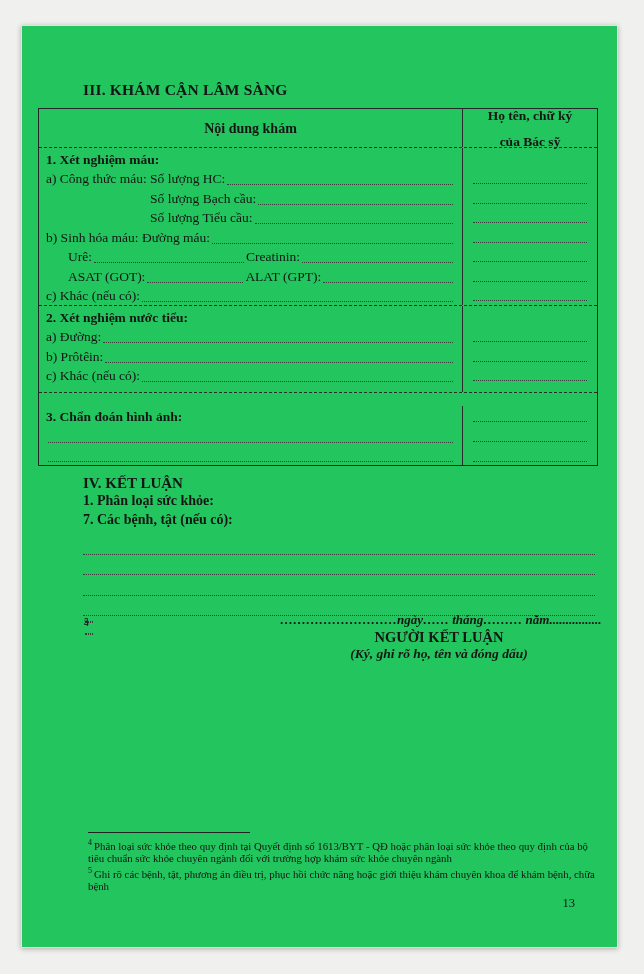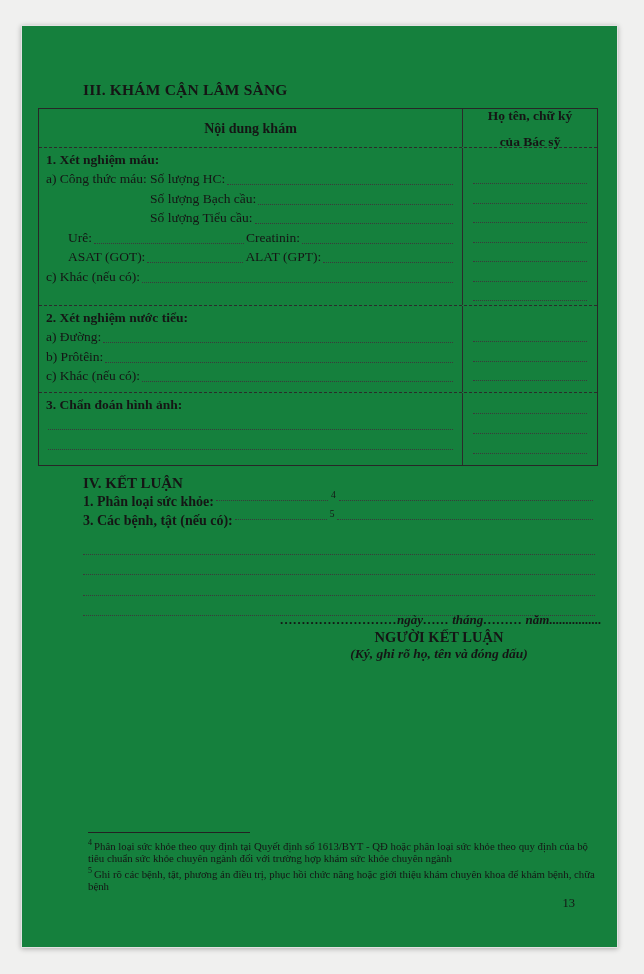--- a/index.html
+++ b/index.html
@@ -6,21 +6,21 @@
   body{
     width:644px;height:974px;
     background:#f0f0ef;
     font-family:"Liberation Serif","DejaVu Serif",serif;
     color:#151515;
     position:relative;
     overflow:hidden;
   }
   .page{
     position:absolute;left:21px;top:25px;width:597px;height:923px;
-    background:#15803d;
+    background:#22c55e;
     box-shadow:0 1px 5px rgba(0,0,0,.28);
     border:1px solid #e2e2e2;
     box-sizing:border-box;
   }
   .doc-title{
     position:absolute;left:61px;top:55px;margin:0;
     font-size:15.5px;font-weight:bold;letter-spacing:.2px;
   }
   
   .exam-table{
@@ -31,39 +31,39 @@
   .trow{display:flex;box-sizing:border-box;}
   .trow + .trow{border-top:1.6px dashed #2b2b2b;}
   .cell{box-sizing:border-box;}
   .c1{width:424px;border-right:1.2px solid #2b2b2b;padding:1px 7px 0 7px;}
   .c2{flex:1;padding:1px 8px 0 8px;}
   .thead{height:38px;}
   .thead .c1{display:flex;align-items:center;justify-content:center;font-weight:bold;font-size:14px;}
   .thead .c2{display:flex;flex-direction:column;align-items:center;justify-content:center;font-weight:bold;font-size:13.5px;line-height:16px;text-align:center;gap:10px;}
   .sec1{height:158px;}
   .sec2{height:87px;}
-  .sec3{height:73px;}
+  .sec3{height:73px;align-items:flex-end;}
   .line{display:flex;align-items:flex-end;height:19.5px;line-height:19px;white-space:nowrap;}
   .line .lbl{flex:0 0 auto;}
   .bold{font-weight:bold;}
   .dots{flex:1 1 auto;border-bottom:1.4px dotted #3a3a3a;margin:0 2px 3px 2px;min-width:8px;}
   .dots.seg{flex:0 0 auto;}
   .indent-a{padding-left:104px;font-family:Liberation Serif, serif;}
   .indent-b{padding-left:22px;}
   
   .sigcol{display:flex;flex-direction:column;}
   .sigcol.pad1{padding-top:19.5px;}
   .sigcol.pad3{padding-top:4px;}
   .sigline{height:19.5px;display:flex;align-items:flex-end;}
   .sigline .dots{margin:0 2px 3px 2px;}
   .sec3 .sigline{height:20px;}
   
   .conclusion{position:absolute;left:61px;top:449px;width:512px;}
   .concl-title{margin:0;font-size:15px;font-weight:bold;}
-  .concl-line{display:flex;align-items:center;height:19px;line-height:18px;font-weight:bold;font-size:14px;white-space:nowrap;}
+  .concl-line{display:flex;align-items:flex-start;height:19px;line-height:18px;font-weight:bold;font-size:14px;white-space:nowrap;flex-direction:column;}
   .concl-line sup{font-weight:normal;font-size:9.5px;line-height:8px;transform:translateY(-7px);padding:0 1px;}
   .blank{height:19.5px;border-bottom:1.4px dotted #3a3a3a;}
   .blank-wrap{margin-top:4px;}
   
   .sig-block{position:absolute;left:258px;top:586px;width:318px;text-align:center;}
   .date-line{font-style:italic;font-weight:bold;font-size:13px;white-space:nowrap;}
   .signer{font-weight:bold;font-size:14.5px;margin-top:1px;}
   .signer-note{font-weight:bold;font-style:italic;font-size:13.5px;}
   
   .footnotes{position:absolute;left:66px;top:806px;width:508px;font-size:10.8px;line-height:12.5px;}
@@ -97,20 +97,24 @@
           <span class="dots"></span>
         </div>
         <div class="line indent-a">
           <span class="lbl">Số lượng Bạch cầu:</span>
           <span class="dots"></span>
         </div>
         <div class="line indent-a">
           <span class="lbl">Số lượng Tiểu cầu:</span>
           <span class="dots"></span>
         </div>
+        <div class="line">
+          <span class="lbl">b) Sinh hóa máu: Đường máu:</span>
+          <span class="dots"></span>
+        </div>
         <div class="line indent-b">
           <span class="lbl">Urê:</span>
           <span class="dots seg" style="flex-basis:150px"></span>
           <span class="lbl">Creatinin:</span>
           <span class="dots"></span>
         </div>
         <div class="line indent-b">
           <span class="lbl">ASAT (GOT):</span>
           <span class="dots seg" style="flex-basis:96px"></span>
           <span class="lbl">ALAT (GPT):</span>
@@ -201,21 +205,21 @@
 
   <div class="conclusion">
     <h3 class="concl-title">IV. KẾT LUẬN</h3>
     <div class="concl-line">
       <span class="lbl">1. Phân loại sức khỏe:</span>
       <span class="dots seg" style="flex-basis:112px"></span>
       <sup>4</sup>
       <span class="dots"></span>
     </div>
     <div class="concl-line">
-      <span class="lbl">3. Các bệnh, tật (nếu có):</span>
+      <span class="lbl">7. Các bệnh, tật (nếu có):</span>
       <span class="dots seg" style="flex-basis:92px"></span>
       <sup>5</sup>
       <span class="dots"></span>
     </div>
     <div class="blank-wrap">
       <div class="blank"></div>
       <div class="blank"></div>
       <div class="blank"></div>
       <div class="blank"></div>
     </div>

